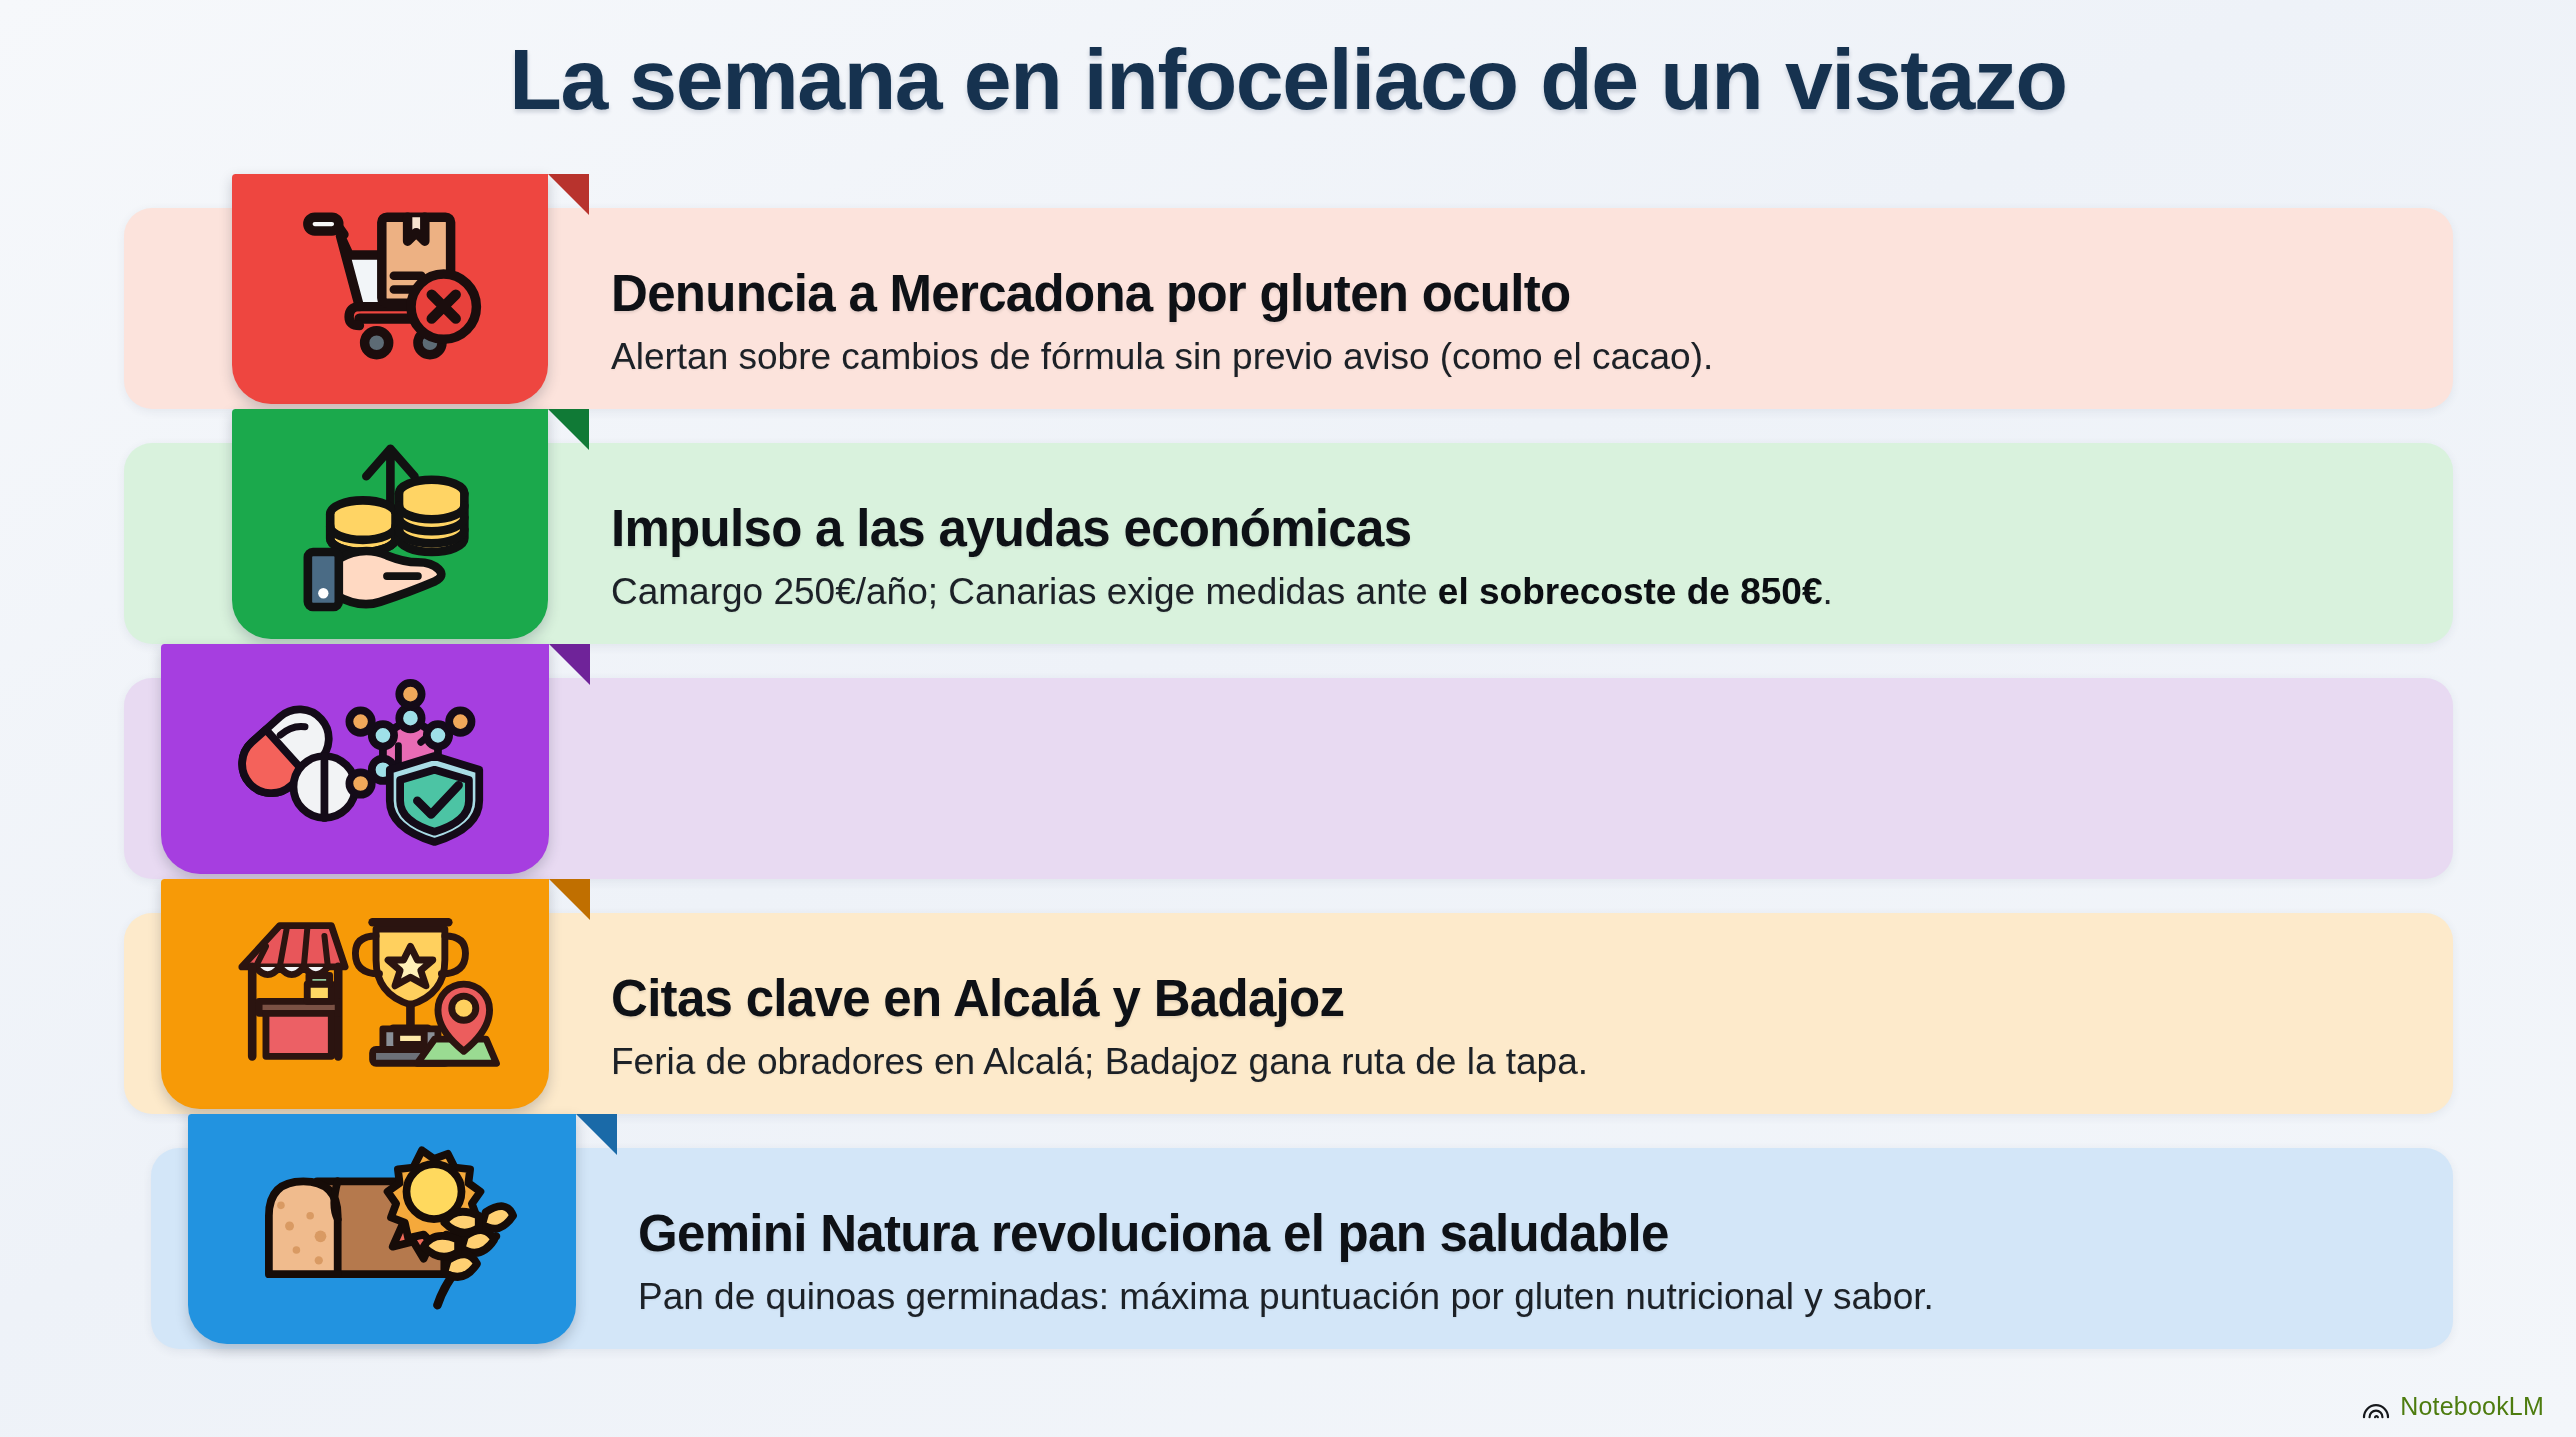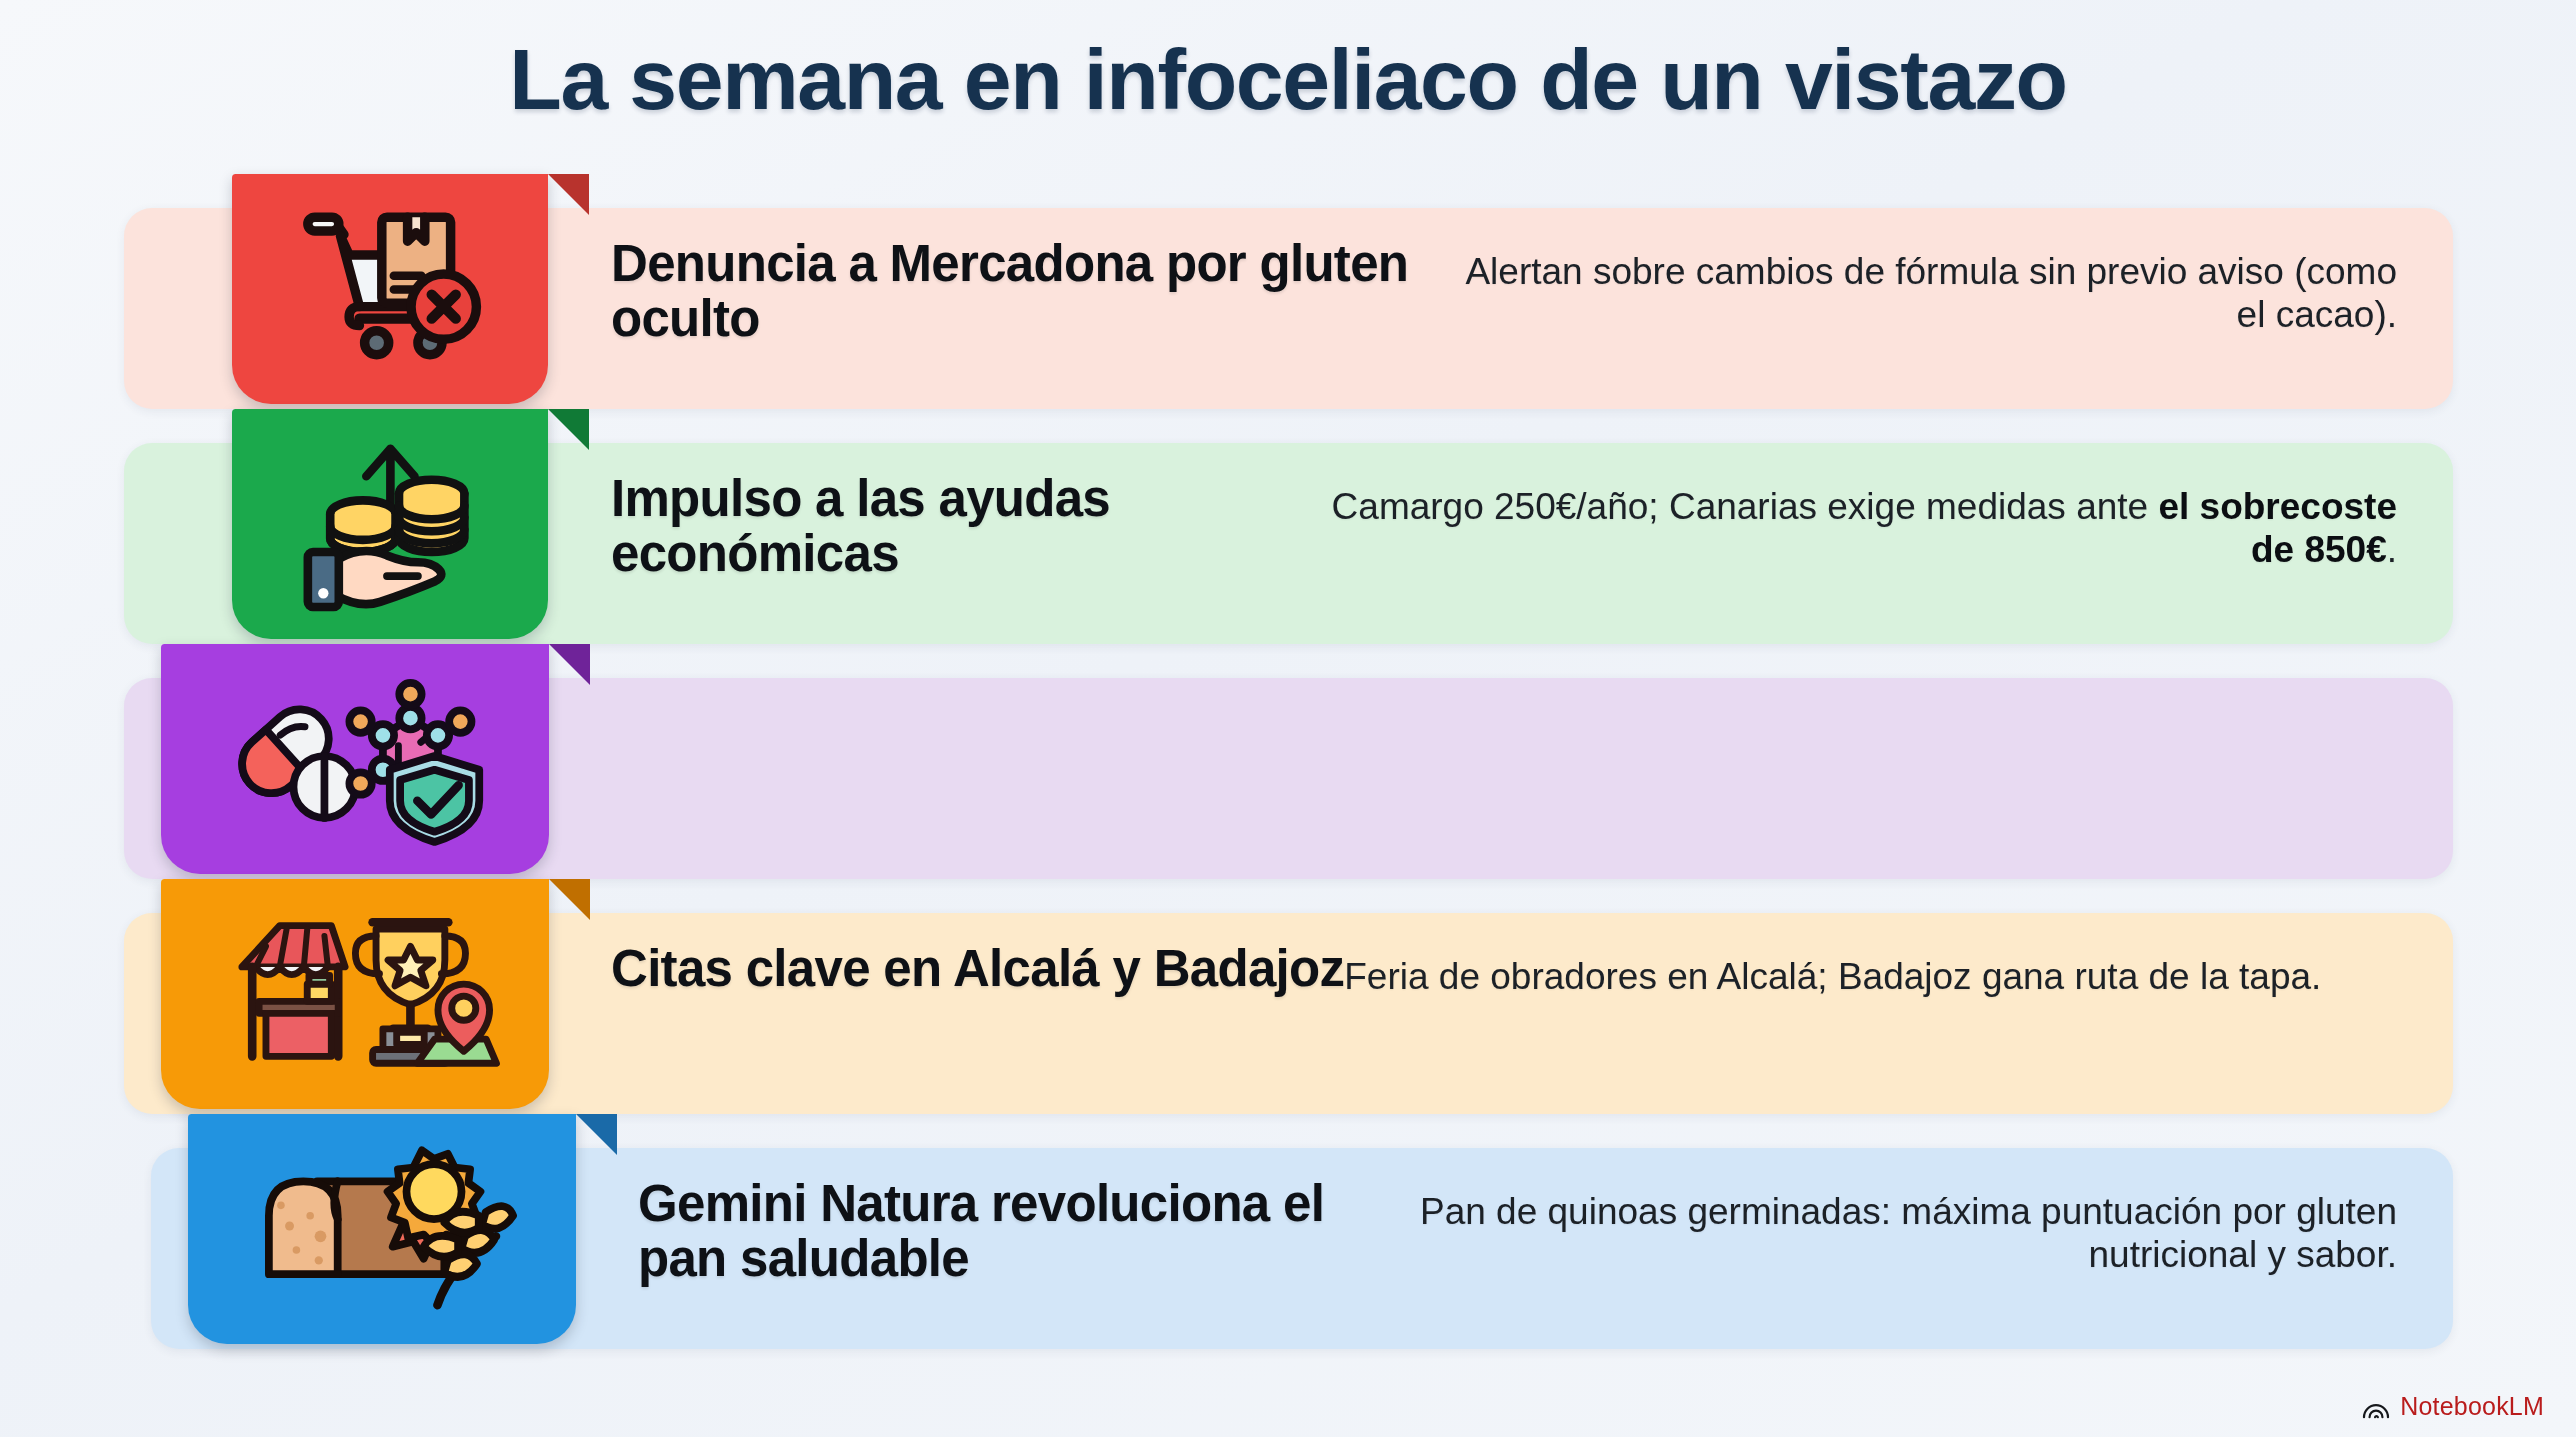--- a/index.html
+++ b/index.html
@@ -87,20 +87,21 @@
   }
   .badge svg { width: 100%; height: 100%; overflow: visible; }
 
   
   .card-text {
     position: relative;
     z-index: 2;
     margin-left: 487px;
     padding: 28px 56px 0 0;
     display: flex;
+    flex-direction: column;
     justify-content: center;
     height: 100%;
   }
   .card-headline {
     font-size: 51px;
     font-weight: 700;
     color: #0e1116;
     letter-spacing: -0.7px;
     line-height: 1.08;
     text-shadow: 0 1.9px 2.8px rgba(0,0,0,0.10);
@@ -122,21 +123,21 @@
     right: 32px;
     bottom: 17px;
     display: flex;
     align-items: center;
     gap: 10.3px;
     z-index: 5;
   }
   .watermark .wm-label {
     font-size: 25px;
     font-weight: 400;
-    color: #b91c1c;
+    color: #4d7c0f;
     letter-spacing: 0.2px;
   }
   .watermark svg { display: block; }
 </style>
 </head>
 <body>
 
 <div class="title-wrap">
   <div id="page-title">La semana en infoceliaco de un vistazo</div>
 </div>

